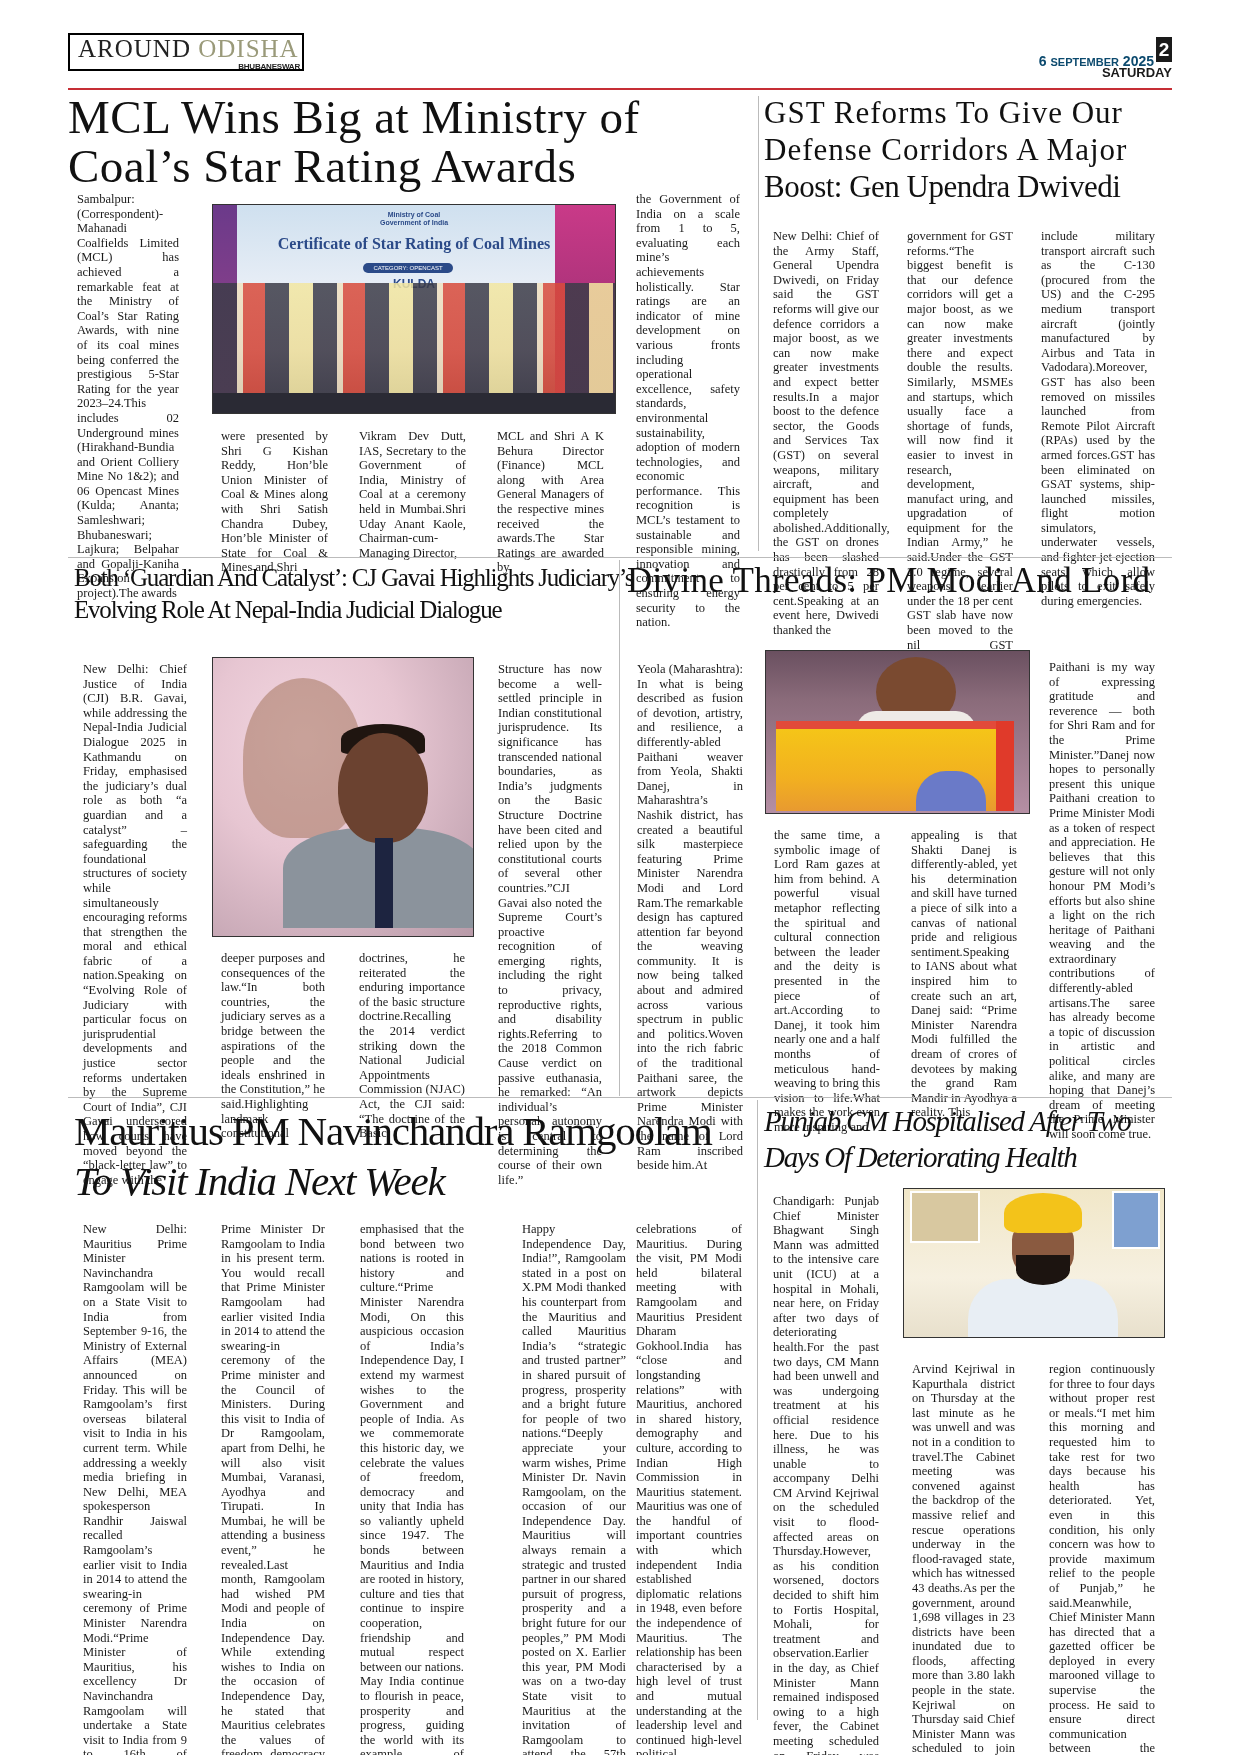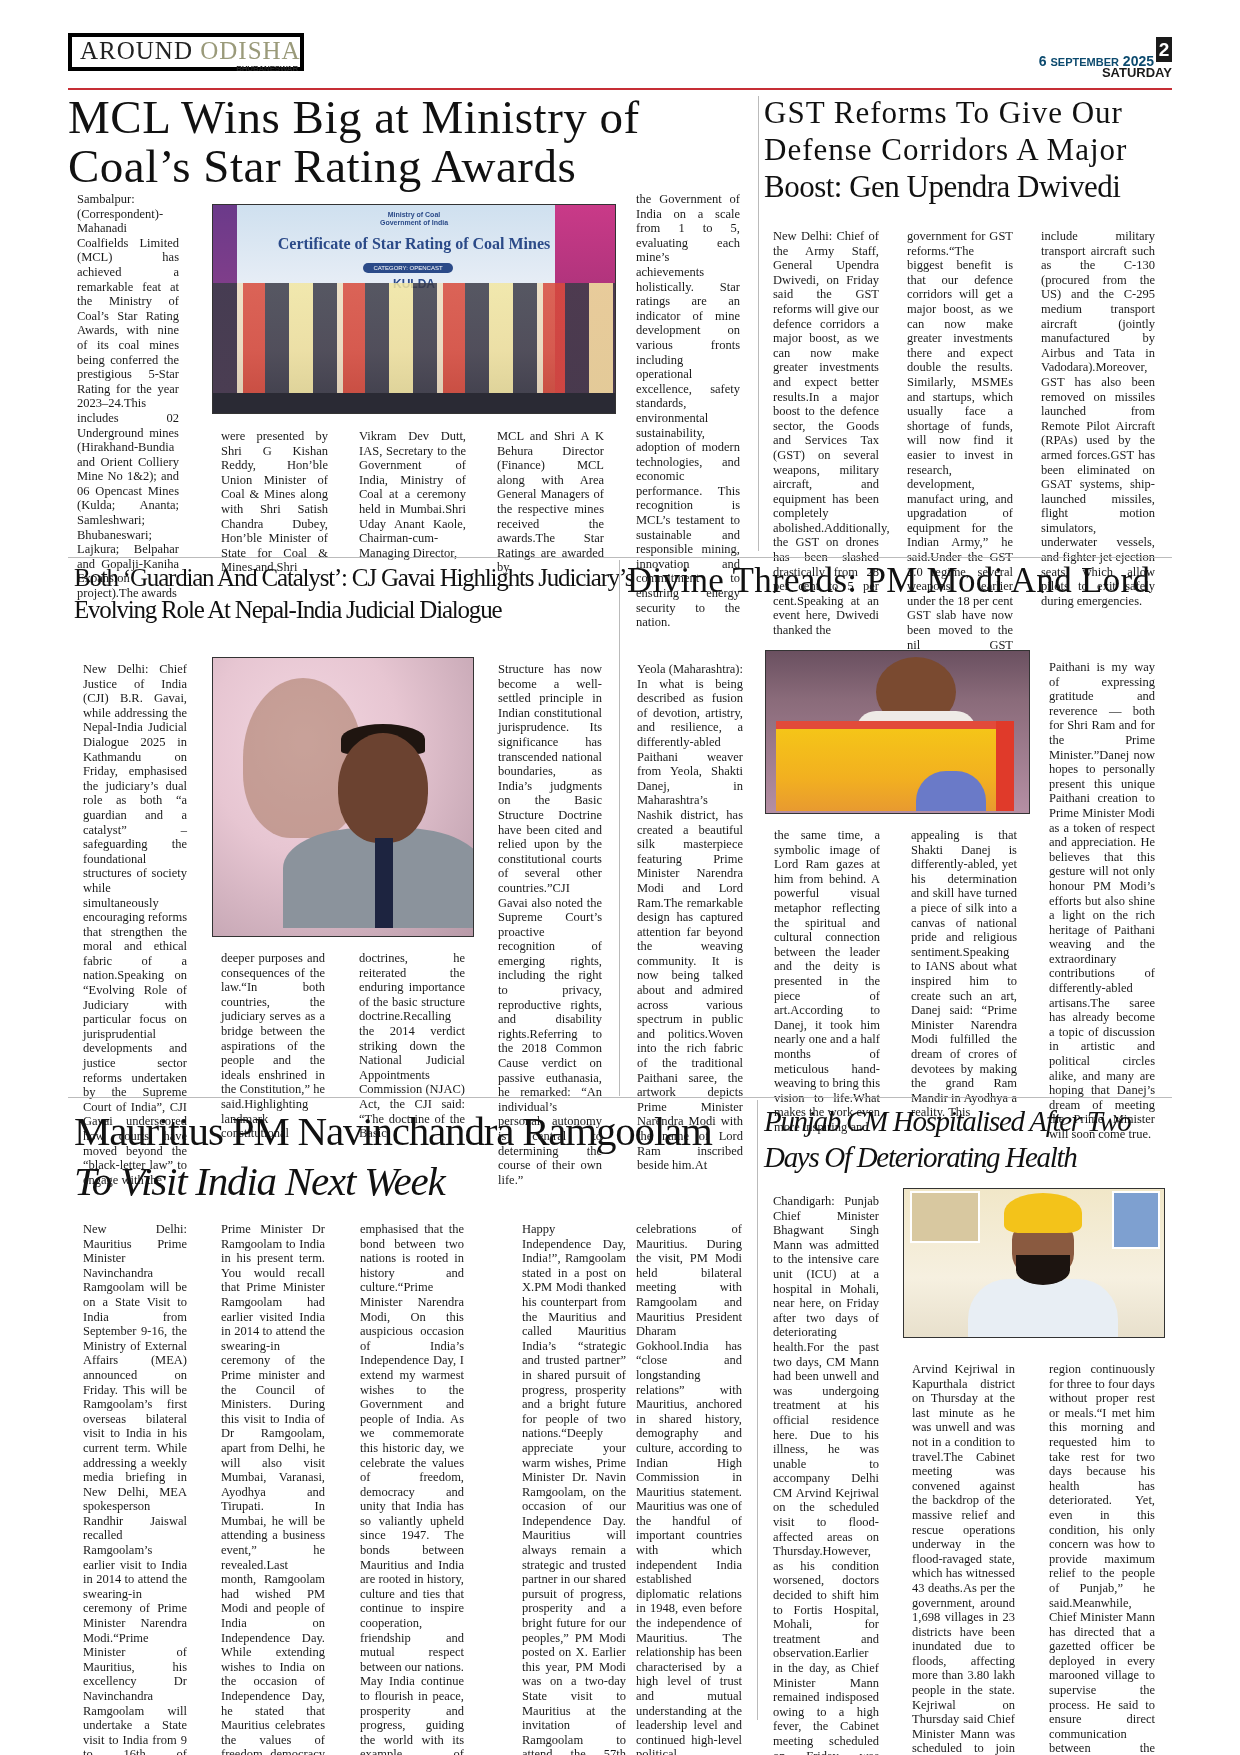--- a/index.html
+++ b/index.html
@@ -2,21 +2,21 @@
 <html><head>
 <meta charset="utf-8">
 <style>
   * { box-sizing: border-box; margin: 0; padding: 0; }
   html, body { width: 1240px; height: 1755px; background: #ffffff; overflow: hidden; }
   body { font-family: "Liberation Serif", "DejaVu Serif", serif; color: #1a1a1a; position: relative; }
 
   .abs { position: absolute; }
 
   
-  .logo-box { left: 68px; top: 33px; width: 236px; height: 38px; border: 4px solid #000000; background: #fff; }
+  .logo-box { left: 68px; top: 33px; width: 236px; height: 38px; border: 2px solid #000000; background: #fff; }
   .logo-main { position: absolute; left: 8px; top: 0px; font-size: 25px; letter-spacing: 1px; white-space: nowrap; font-family: "Liberation Serif", serif; }
   .logo-main .w1 { color: #222; }
   .logo-main .w2 { color: #9a9a7a; }
   .logo-sub { position: absolute; right: 2px; top: 27px; font-family: "Liberation Sans", sans-serif; font-size: 8px; font-weight: bold; color: #222; letter-spacing: -0.2px; }
   .date-line { right: 86px; top: 53px; font-family: "Liberation Sans", sans-serif; font-weight: bold; font-size: 14px; color: #0c4a6e; white-space: nowrap; }
   .date-line .small { font-size: 11px; }
   .page-no { right: 68px; top: 37px; width: 16px; height: 25px; background: #1a1a1a; color: #fff; font-family: "Liberation Sans", sans-serif; font-weight: bold; font-size: 19px; text-align: center; line-height: 25px; }
   .day-line { right: 68px; top: 65px; font-family: "Liberation Sans", sans-serif; font-weight: bold; font-size: 13px; white-space: nowrap; }
   .top-rule { left: 68px; top: 88px; width: 1104px; height: 2px; background: #c62e35; }
 

